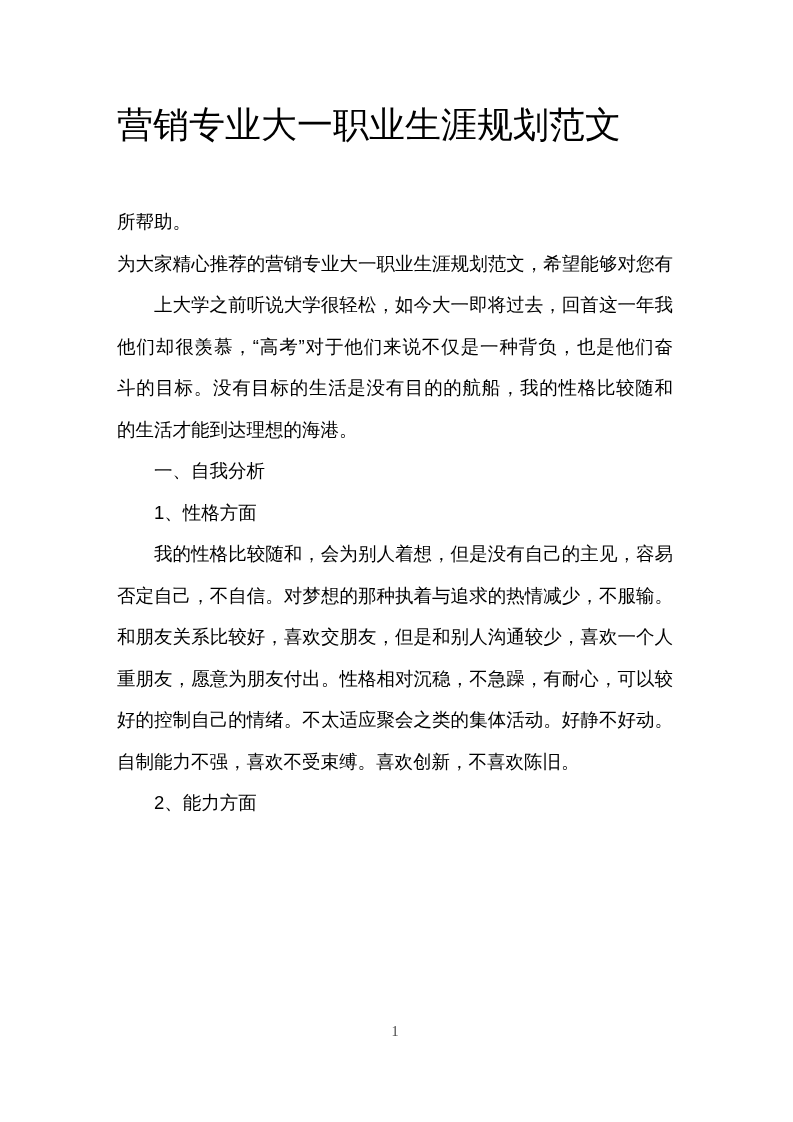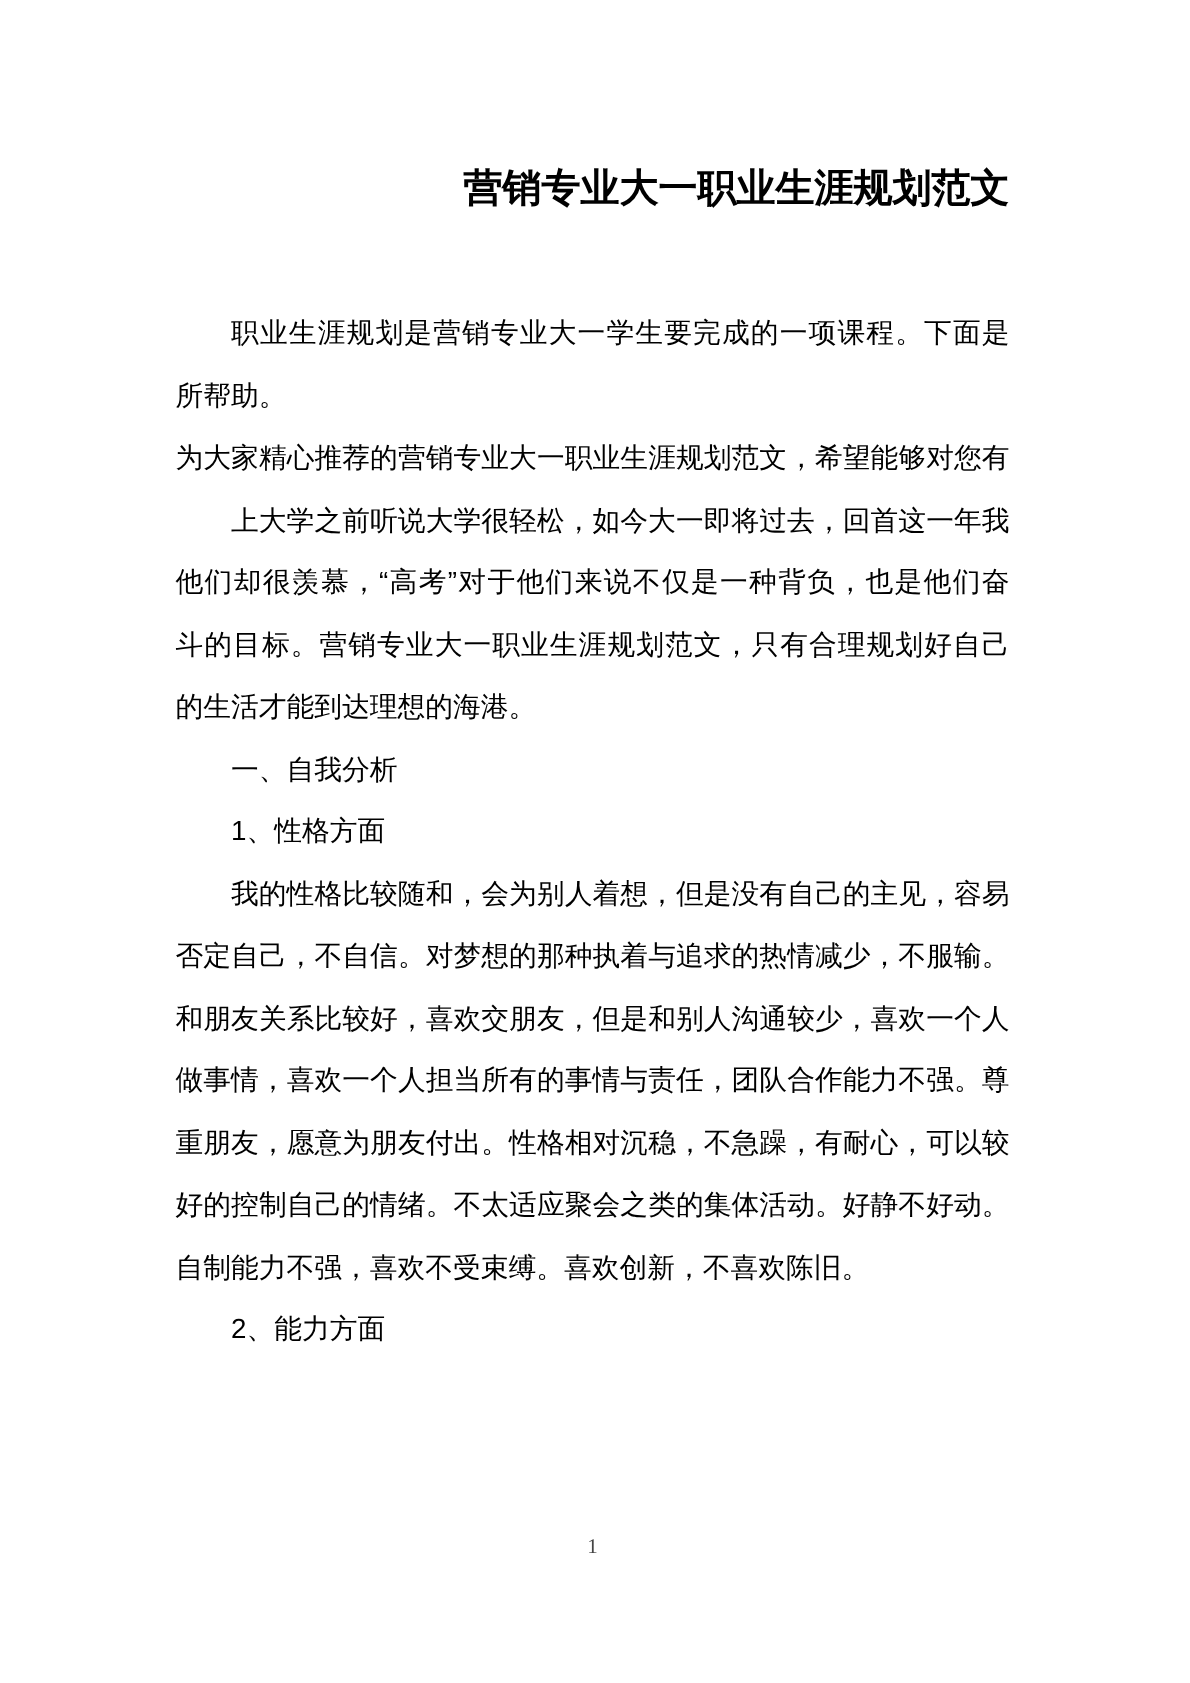--- a/index.html
+++ b/index.html
@@ -12,23 +12,23 @@
   }
   .page {
     position: relative;
     width: 793px; height: 1122px;
     background: #ffffff;
     overflow: hidden;
   }
   .doc-title {
     position: absolute;
     top: 102px; left: 117px; width: 556px;
-    text-align: right;
-    font-size: 26px;
-    font-weight: 700;
+    text-align: left;
+    font-size: 36px;
+    font-weight: 400;
     line-height: 46px;
     white-space: nowrap;
   }
   .doc-body {
     position: absolute;
     top: 201px; left: 117px; width: 556px;
   }
   .para { margin: 0; padding: 0; }
   .line {
     height: 41.5px;
@@ -53,41 +53,39 @@
   }
 </style>
 </head>
 <body>
 
 <div class="page">
   <div class="doc-title">营销专业大一职业生涯规划范文</div>
 
   <div class="doc-body">
       <div class="para">
-        <div class="line indent fill">职业生涯规划是营销专业大一学生要完成的一项课程。下面是</div>
         <div class="line">所帮助。</div>
         <div class="line fill">为大家精心推荐的营销专业大一职业生涯规划范文，希望能够对您有</div>
       </div>
       <div class="para">
         <div class="line indent fill">上大学之前听说大学很轻松，如今大一即将过去，回首这一年我</div>
         <div class="line fill">他们却很羡慕，“高考”对于他们来说不仅是一种背负，也是他们奋</div>
-        <div class="line fill">斗的目标。营销专业大一职业生涯规划范文，只有合理规划好自己</div>
+        <div class="line fill">斗的目标。没有目标的生活是没有目的的航船，我的性格比较随和</div>
         <div class="line">的生活才能到达理想的海港。</div>
       </div>
       <div class="para">
         <div class="line indent">一、自我分析</div>
       </div>
       <div class="para">
         <div class="line indent">1、性格方面</div>
       </div>
       <div class="para">
         <div class="line indent fill">我的性格比较随和，会为别人着想，但是没有自己的主见，容易</div>
         <div class="line fill">否定自己，不自信。对梦想的那种执着与追求的热情减少，不服输。</div>
         <div class="line fill">和朋友关系比较好，喜欢交朋友，但是和别人沟通较少，喜欢一个人</div>
-        <div class="line fill">做事情，喜欢一个人担当所有的事情与责任，团队合作能力不强。尊</div>
         <div class="line fill">重朋友，愿意为朋友付出。性格相对沉稳，不急躁，有耐心，可以较</div>
         <div class="line fill">好的控制自己的情绪。不太适应聚会之类的集体活动。好静不好动。</div>
         <div class="line">自制能力不强，喜欢不受束缚。喜欢创新，不喜欢陈旧。</div>
       </div>
       <div class="para">
         <div class="line indent">2、能力方面</div>
       </div>
     </div>
 
   <div class="doc-footer">1</div>

